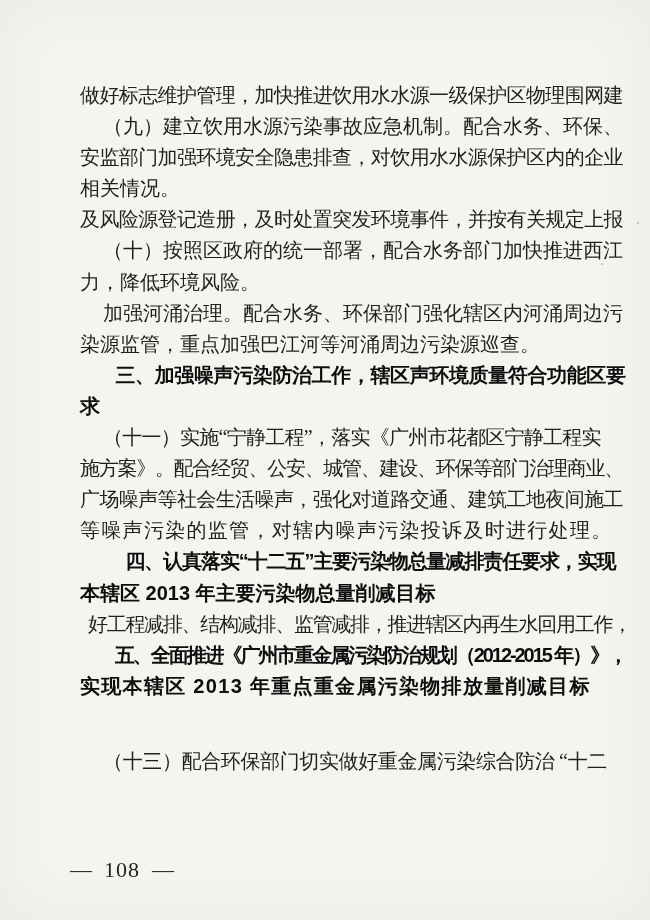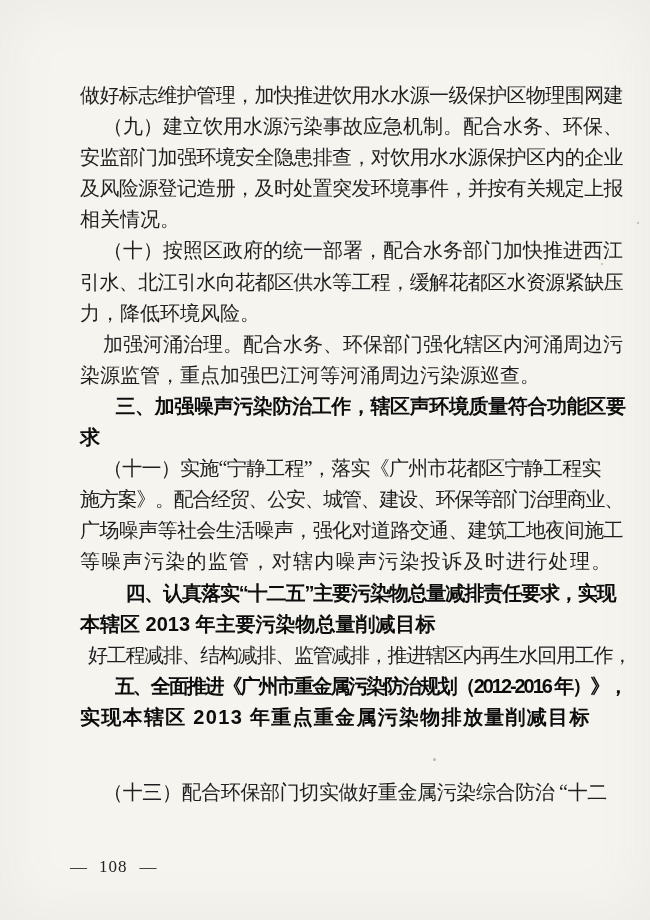--- a/index.html
+++ b/index.html
@@ -32,57 +32,56 @@
     font-family: "Liberation Sans", sans-serif;
     font-weight: 700;
     color: #0d0d0d;
   }
   .line.body.indent   { text-indent: 23px; }
   .line.heading.indent{ text-indent: 33px; text-align: center; }
   .footer {
     position: absolute;
     left: 70px; top: 857px;
     font-family: "Liberation Serif", serif;
-    font-size: 17px;
+    font-size: 22px;
     color: #222;
     white-space: nowrap;
   }
   .footer .pagenum { margin: 0 12px; letter-spacing: 1px; }
   .speck {
     position: absolute;
     background: #8a8880;
     border-radius: 50%;
     opacity: 0.55;
   }
 </style>
 </head>
 <body style="background: rgb(245, 244, 239);">
 
 <div class="page">
   <div class="text-block" id="lines">
       <div class="line body" style="letter-spacing: -0.61px;">做好标志维护管理，加快推进饮用水水源一级保护区物理围网建</div>
       <div class="line body indent">（九）建立饮用水源污染事故应急机制。配合水务、环保、</div>
       <div class="line body" style="letter-spacing: -0.61px;">安监部门加强环境安全隐患排查，对饮用水水源保护区内的企业</div>
+      <div class="line body">相关情况。</div>
       <div class="line body" style="letter-spacing: -0.61px;">及风险源登记造册，及时处置突发环境事件，并按有关规定上报</div>
-      <div class="line body">相关情况。</div>
       <div class="line body indent">（十）按照区政府的统一部署，配合水务部门加快推进西江</div>
-      <div class="line body" style="letter-spacing: -0.61px;">引水、北江引水向花都区供水等工程，缓解花都区水资源紧缺压</div>
       <div class="line body">力，降低环境风险。</div>
       <div class="line body indent">加强河涌治理。配合水务、环保部门强化辖区内河涌周边污</div>
       <div class="line body">染源监管，重点加强巴江河等河涌周边污染源巡查。</div>
       <div class="line heading indent" style="letter-spacing: -0.38px;">三、加强噪声污染防治工作，辖区声环境质量符合功能区要</div>
       <div class="line heading">求</div>
       <div class="line body indent" style="letter-spacing: -0.74px;">（十一）实施“宁静工程”，落实《广州市花都区宁静工程实</div>
       <div class="line body" style="letter-spacing: -1.28px;">施方案》。配合经贸、公安、城管、建设、环保等部门治理商业、</div>
       <div class="line body" style="letter-spacing: -0.61px;">广场噪声等社会生活噪声，强化对道路交通、建筑工地夜间施工</div>
       <div class="line body" style="letter-spacing: 1.3px;">等噪声污染的监管，对辖内噪声污染投诉及时进行处理。</div>
       <div class="line heading indent" style="letter-spacing: -1.11px;">四、认真落实“十二五”主要污染物总量减排责任要求，实现</div>
       <div class="line heading">本辖区 2013 年主要污染物总量削减目标</div>
       <div class="line body" style="letter-spacing: -1.28px; margin-left: 8px;">好工程减排、结构减排、监管减排，推进辖区内再生水回用工作，</div>
-      <div class="line heading indent" style="letter-spacing: -2.06px;">五、全面推进《广州市重金属污染防治规划（2012-2016 年）》，</div>
+      <div class="line heading indent" style="letter-spacing: -2.06px;">五、全面推进《广州市重金属污染防治规划（2012-2015 年）》，</div>
       <div class="line heading" style="letter-spacing: 1.3px;">实现本辖区 2013 年重点重金属污染物排放量削减目标</div>
       <div class="line body indent" style="letter-spacing: -0.37px; margin-top: 44px;">（十三）配合环保部门切实做好重金属污染综合防治 “十二</div>
     </div>
 
   <div class="footer">
     <span>—</span><span class="pagenum">108</span><span>—</span>
   </div>
 
   <div class="speck" style="left:433px; top:758px; width:3px; height:3px;"></div>
   <div class="speck" style="left:601px; top:263px; width:2px; height:2px;"></div>

